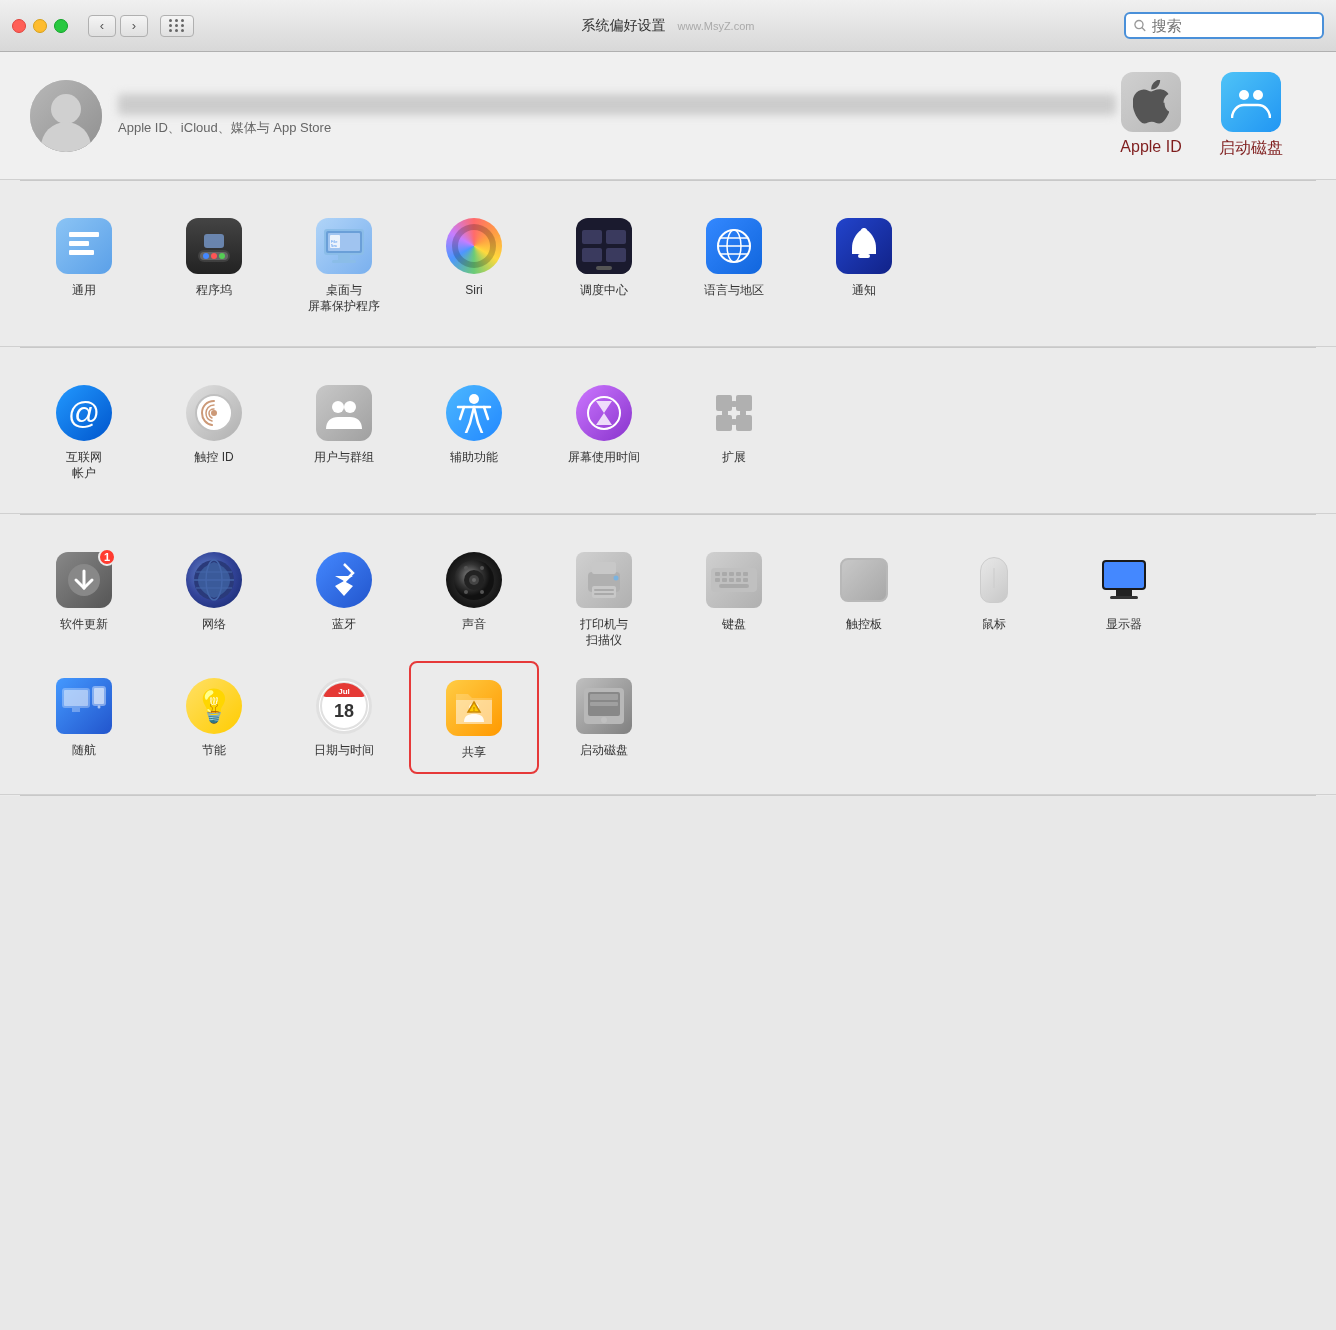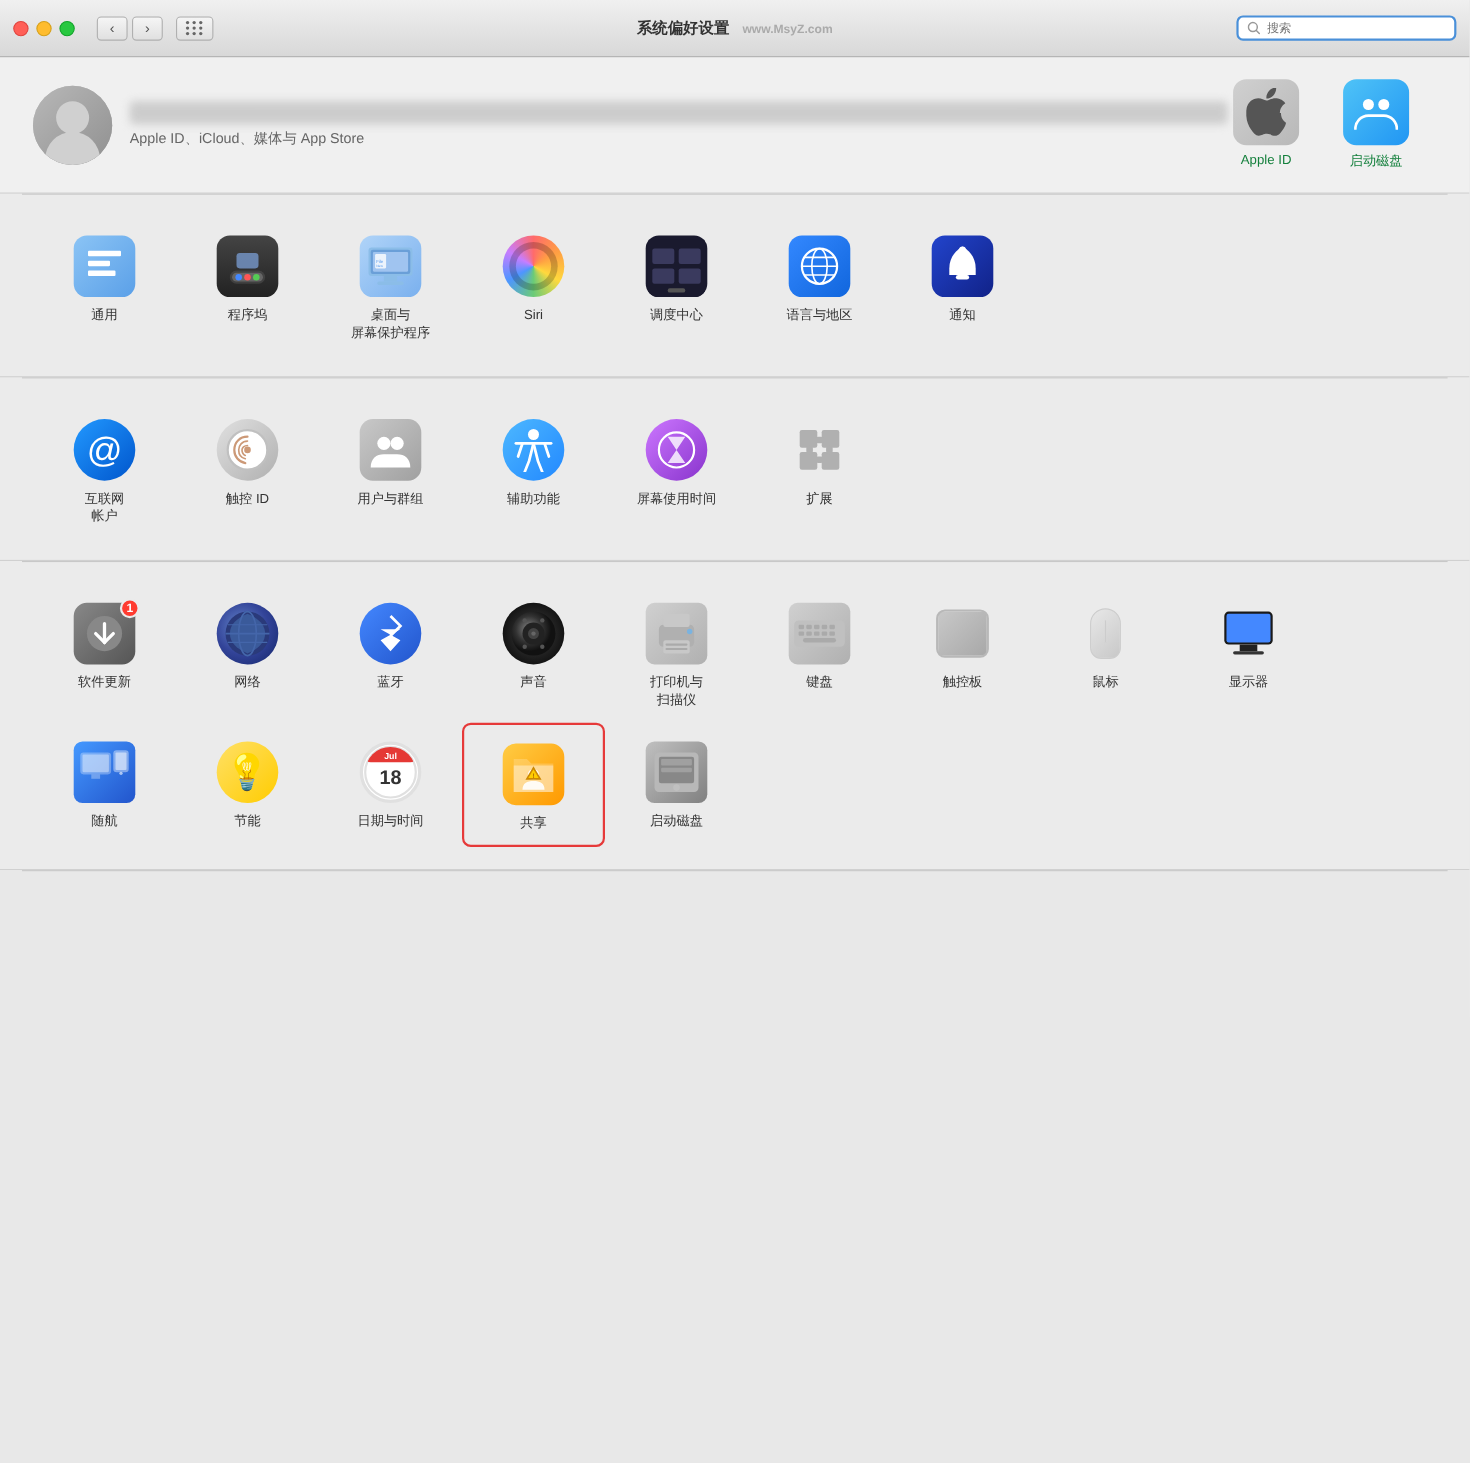--- a/index.html
+++ b/index.html
@@ -77,40 +77,40 @@
       height: 3px;
       background: #666;
       border-radius: 50%;
     }
 
     .title-text {
       position: absolute;
       left: 50%;
       transform: translateX(-50%);
       font-size: 14px;
-      font-weight: 700;
+      font-weight: 400;
       color: #333;
       text-align: center;
     }
 
     .search-box {
       margin-left: auto;
       display: flex;
       align-items: center;
       background: white;
       border: 2px solid #4a90d9;
       border-radius: 6px;
       padding: 3px 8px;
       width: 200px;
       gap: 6px;
     }
     .search-input {
       border: none;
       outline: none;
-      font-size: 11px;
+      font-size: 15px;
       color: #0f766e;
       width: 100%;
       background: transparent;
     }
 
     
     .main-content {
       background: #ebebeb;
       padding: 0;
     }
@@ -185,22 +185,22 @@
     }
     .icon-item {
       display: flex;
       flex-direction: column;
       align-items: center;
       gap: 6px;
       cursor: pointer;
       min-width: 70px;
     }
     .icon-item-label {
-      font-size: 12px;
-      color: #15803d;
+      font-size: 16px;
+      color: #7f1d1d;
       text-align: center;
     }
 
     
     .apple-icon-bg {
       width: 60px;
       height: 60px;
       background: linear-gradient(135deg, #d0d0d0, #b8b8b8);
       border-radius: 12px;
       display: flex;
@@ -216,21 +216,21 @@
       border-radius: 12px;
       display: flex;
       align-items: center;
       justify-content: center;
       color: white;
       font-size: 28px;
     }
 
     
     .grid-section {
-      padding: 20px 30px;
+      padding: 20px 19px;
       border-bottom: 1px solid #d0d0d0;
     }
     .grid-section:last-child {
       border-bottom: none;
     }
 
     .icons-grid {
       display: flex;
       flex-wrap: wrap;
       gap: 0;

